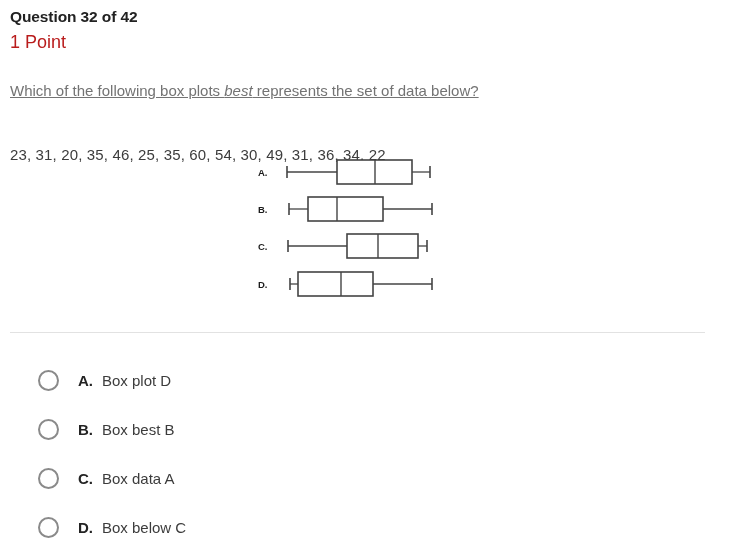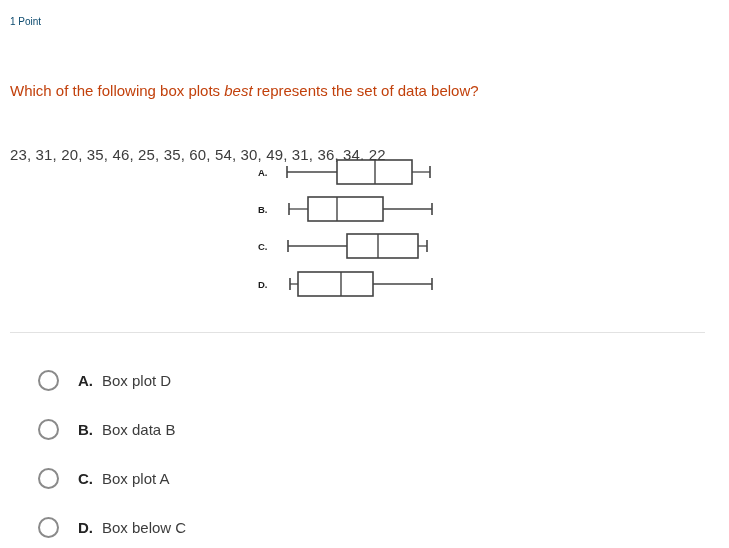--- a/index.html
+++ b/index.html
@@ -25,34 +25,35 @@
   }
   .question-title {
     font-size: 15.5px;
     font-weight: bold;
     color: #222222;
     letter-spacing: -0.1px;
     line-height: 20px;
     margin: 0;
   }
   .point-value {
-    font-size: 10px;
-    color: #0c4a6e;
+    font-size: 18px;
+    color: #b91c1c;
     line-height: 18px;
     margin: 6px 0 0 0;
   }
 
   
   #question-prompt {
     position: absolute;
     left: 10px;
     top: 80px;
     font-size: 15px;
-    color: #c2410c;
+    color: #737373;
     line-height: 22px;
+    text-decoration: underline;
   }
   #question-prompt .emph {
     font-style: italic;
   }
   #data-set {
     position: absolute;
     left: 10px;
     top: 144px;
     font-size: 15px;
     color: #3c3c3c;
@@ -115,20 +116,21 @@
     color: #3c3c3c;
     margin-left: 9px;
     flex: 0 0 auto;
     text-align: right;
   }
 </style>
 </head>
 <body>
 
 <div id="question-header">
+  <div class="question-title">Question 32 of 42</div>
   <div class="point-value">1 Point</div>
 </div>
 
 <div id="question-prompt">
   <span>Which of the following box plots </span><span class="emph">best</span><span> represents the set of data below?</span>
 </div>
 
 <div id="data-set">23, 31, 20, 35, 46, 25, 35, 60, 54, 30, 49, 31, 36, 34, 22</div>
 
 <div id="boxplot-figure">
@@ -178,25 +180,25 @@
 
 <div id="answer-options">
   <div class="option-row">
     <span class="radio-outer"></span>
     <span class="option-letter">A.</span>
     <span class="option-text">Box plot D</span>
   </div>
   <div class="option-row">
     <span class="radio-outer"></span>
     <span class="option-letter">B.</span>
-    <span class="option-text">Box data B</span>
+    <span class="option-text">Box best B</span>
   </div>
   <div class="option-row">
     <span class="radio-outer"></span>
     <span class="option-letter">C.</span>
-    <span class="option-text">Box plot A</span>
+    <span class="option-text">Box data A</span>
   </div>
   <div class="option-row">
     <span class="radio-outer"></span>
     <span class="option-letter">D.</span>
     <span class="option-text">Box below C</span>
   </div>
 </div>
 
 </body></html>

